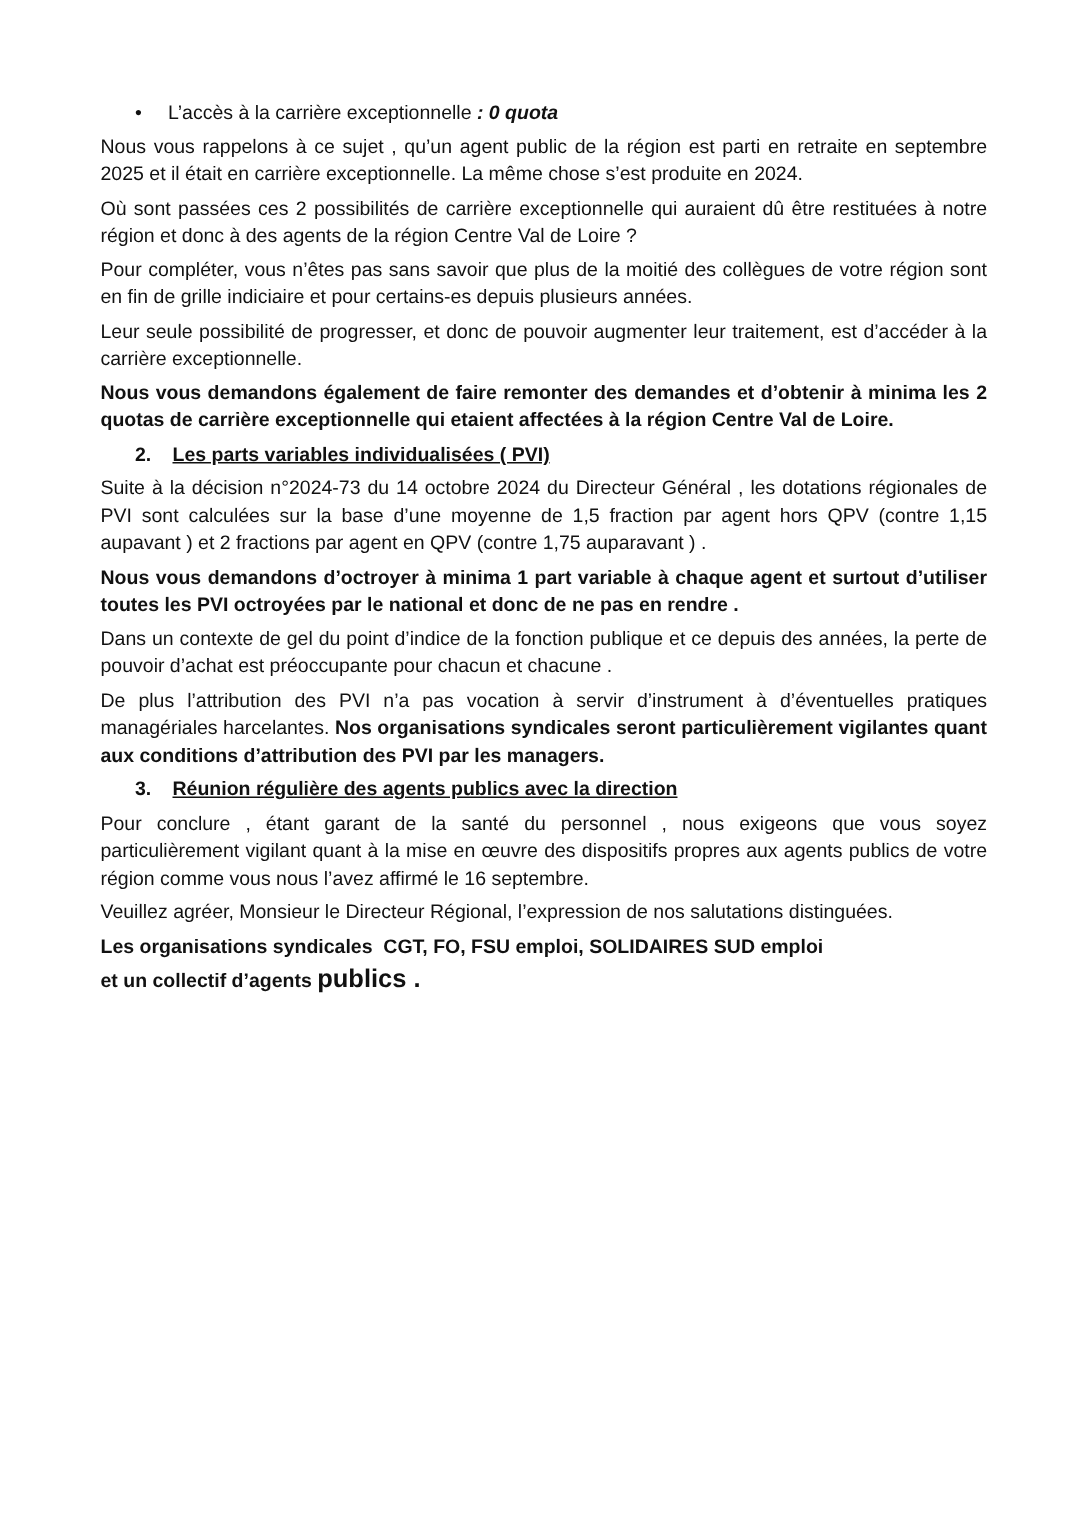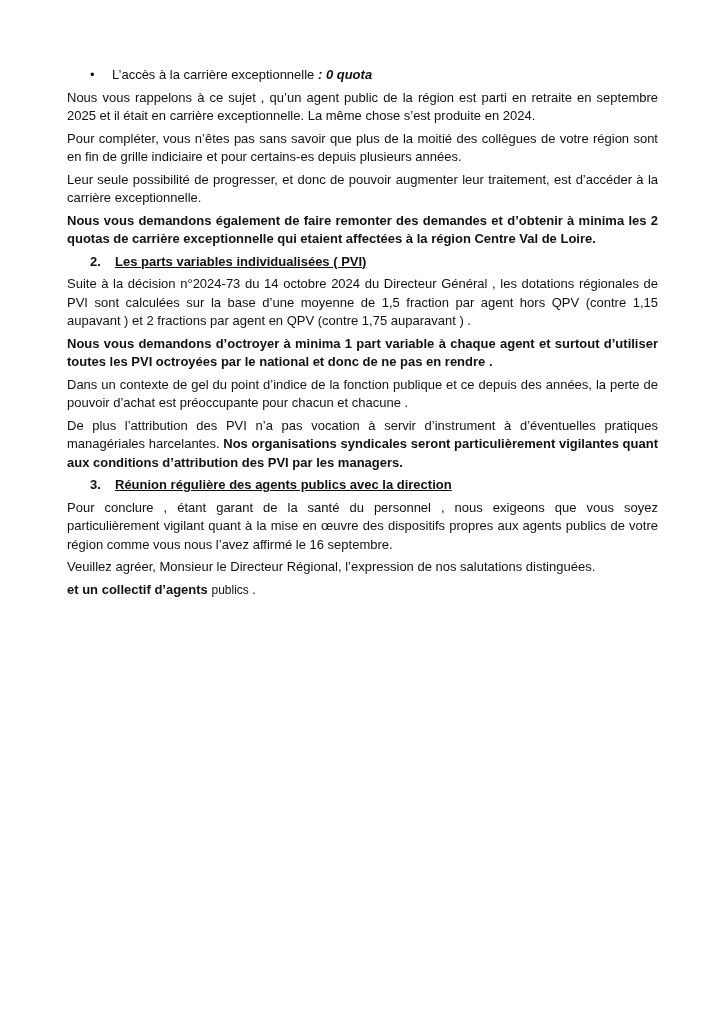--- a/index.html
+++ b/index.html
@@ -68,36 +68,37 @@
     margin: 68px 0 0 0;
     text-align: left;
     white-space: pre-wrap;
   }
   .sig-line2 {
     font-weight: bold;
     margin: 6px 0 0 0;
     text-align: left;
   }
   .sig-small {
-    font-weight: normal;
-    font-size: 12px;
+    font-weight: bold;
+    font-size: 17px;
   }
 </style>
 </head>
 <body>
 
 <div class="page">
 
   <p class="bullet-line">
     <span class="bullet-glyph">•</span><span>L’accès à la carrière exceptionnelle </span><span class="bold-italic">: 0 quota</span>
   </p>
 
 
   <p>Nous vous rappelons à ce sujet , qu’un agent public de la région est parti en retraite en septembre 2025 et il était en carrière exceptionnelle. La même chose s’est produite en 2024.</p>
 
+  <p>Où sont passées ces 2 possibilités de carrière exceptionnelle qui auraient dû être restituées à notre région et donc à des agents de la région Centre Val de Loire ?</p>
 
   <p>Pour compléter, vous n’êtes pas sans savoir que plus de la moitié des collègues de votre région sont en fin de grille indiciaire et pour certains-es depuis plusieurs années.</p>
 
   <p>Leur seule possibilité de progresser, et donc de pouvoir augmenter leur traitement, est d’accéder à la carrière exceptionnelle.</p>
 
   <p class="para-bold">Nous vous demandons également de faire remonter des demandes et d’obtenir à minima les 2 quotas de carrière exceptionnelle qui etaient affectées à la région Centre Val de Loire.</p>
 
   <p class="heading">
     <span class="num">2.</span><span class="label">Les parts variables individualisées ( PVI)</span>
   </p>
@@ -114,18 +115,19 @@
 
   <p class="heading">
     <span class="num">3.</span><span class="label">Réunion régulière des agents publics avec la direction</span>
   </p>
 
 
   <p class="para-conclure">Pour conclure , étant garant de la santé du personnel , nous exigeons que vous soyez particulièrement vigilant quant à la mise en œuvre des dispositifs propres aux agents publics de votre région comme vous nous l’avez affirmé le 16 septembre.</p>
 
   <p class="para-salutations">Veuillez agréer, Monsieur le Directeur Régional, l’expression de nos salutations distinguées.</p>
 
+  <p class="sig-line1">Les organisations syndicales  CGT, FO, FSU emploi, SOLIDAIRES SUD emploi</p>
 
   <p class="sig-line2">
     <span>et un collectif d’agents </span><span class="sig-small">publics .</span>
   </p>
 
 </div>
 
 </body></html>

